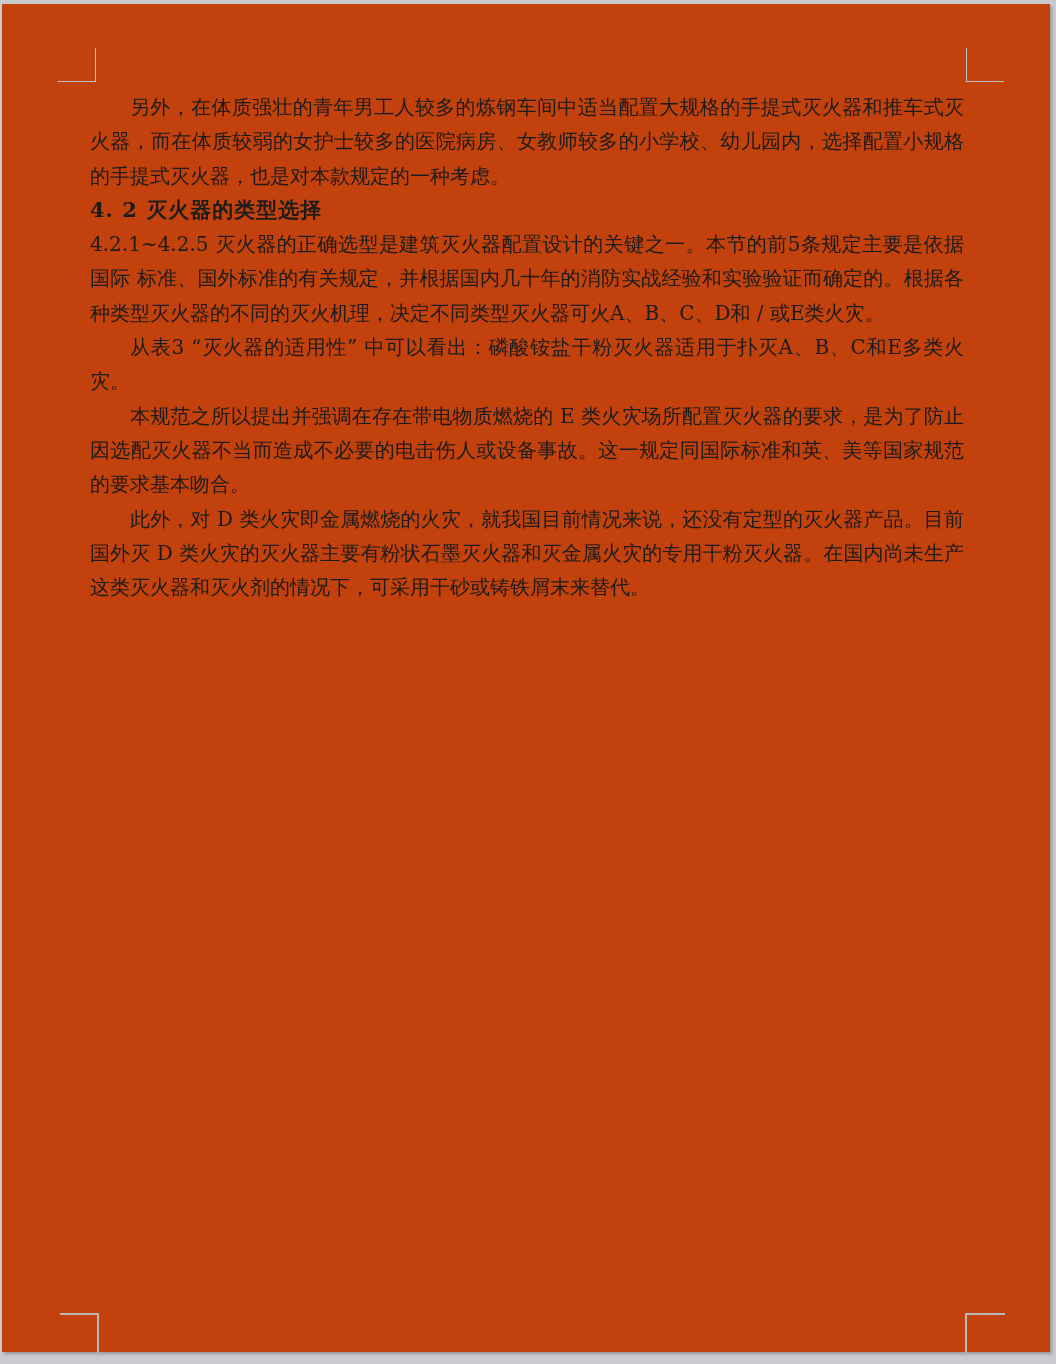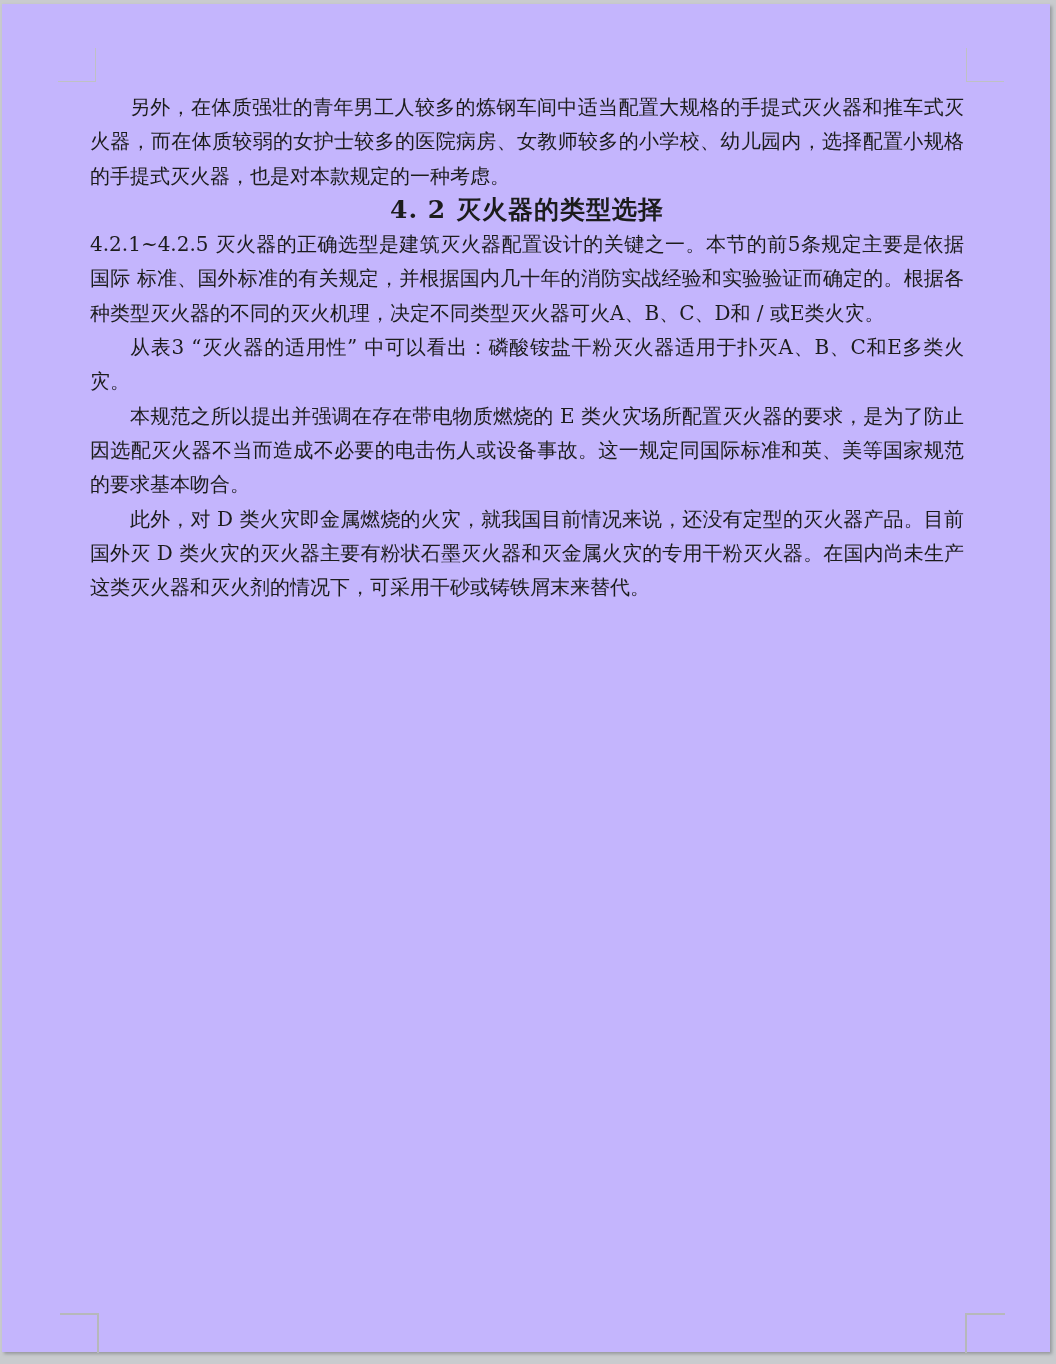--- a/index.html
+++ b/index.html
@@ -13,21 +13,21 @@
     background: #c9cbce;
     overflow: hidden;
     font-family: "DejaVu Serif", "Liberation Serif", serif;
   }
   .paper {
     position: absolute;
     left: 2px;
     top: 4px;
     width: 1048px;
     height: 1348px;
-    background: #c4b5fd;
+    background: #c2410c;
     box-shadow: 2px 2px 3px rgba(110, 112, 116, 0.55);
   }
   
   .boundary-mark {
     position: absolute;
     border: 0 solid #bfc1c4;
   }
   .mark-tl { left: 56px;  top: 44px;   width: 37px; height: 33px; border-right-width: 1px; border-bottom-width: 1px; }
   .mark-tr { left: 964px; top: 44px;   width: 37px; height: 33px; border-left-width: 1px;  border-bottom-width: 1px; }
   .mark-bl { left: 58px;  top: 1309px; width: 37px; height: 38px; border-right-width: 2px; border-top-width: 2px; border-color: #b6b8bb; }
@@ -44,23 +44,23 @@
     text-align: justify;
   }
   .text-body p {
     margin: 0;
     padding: 0;
   }
   .indent {
     text-indent: 2em;
   }
   .section-heading {
-    font-size: 25px;
+    font-size: 21px;
     font-weight: bold;
-    text-align: center;
+    text-align: left;
     text-indent: 0;
     letter-spacing: 1px;
     margin: 10px 0 37px 0;
     line-height: 34.3px;
   }
 </style>
 </head>
 <body>
 
 <div class="paper">

